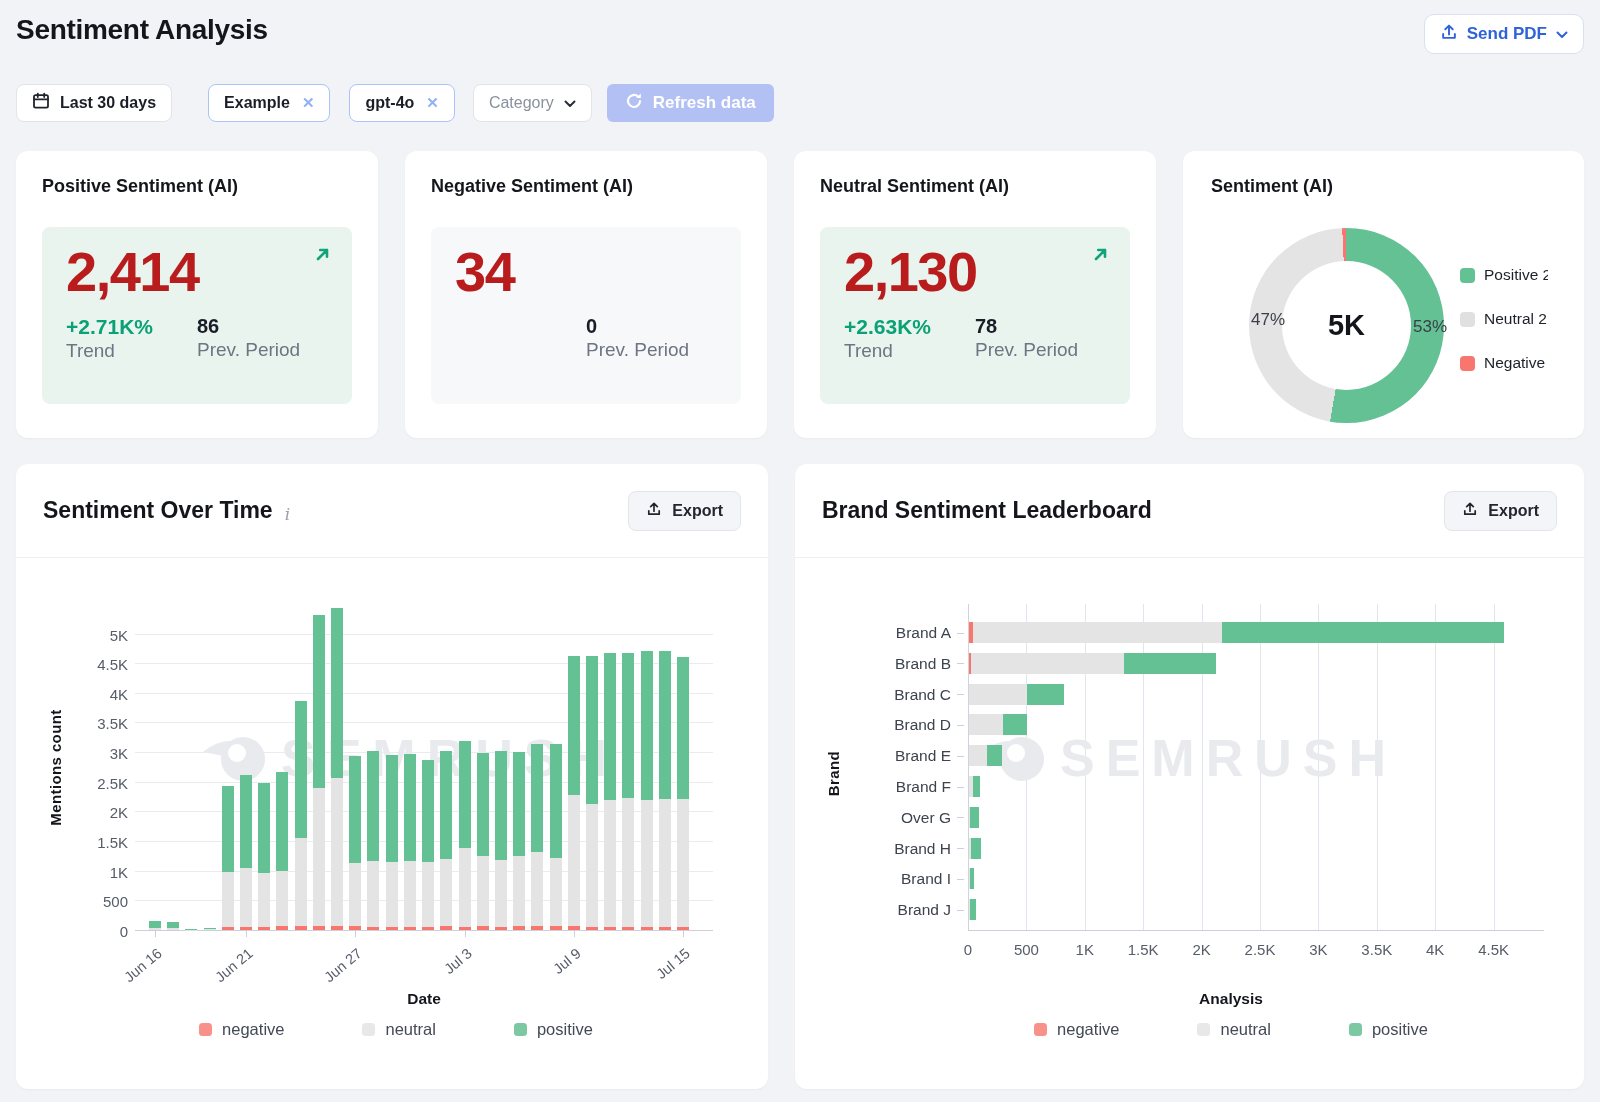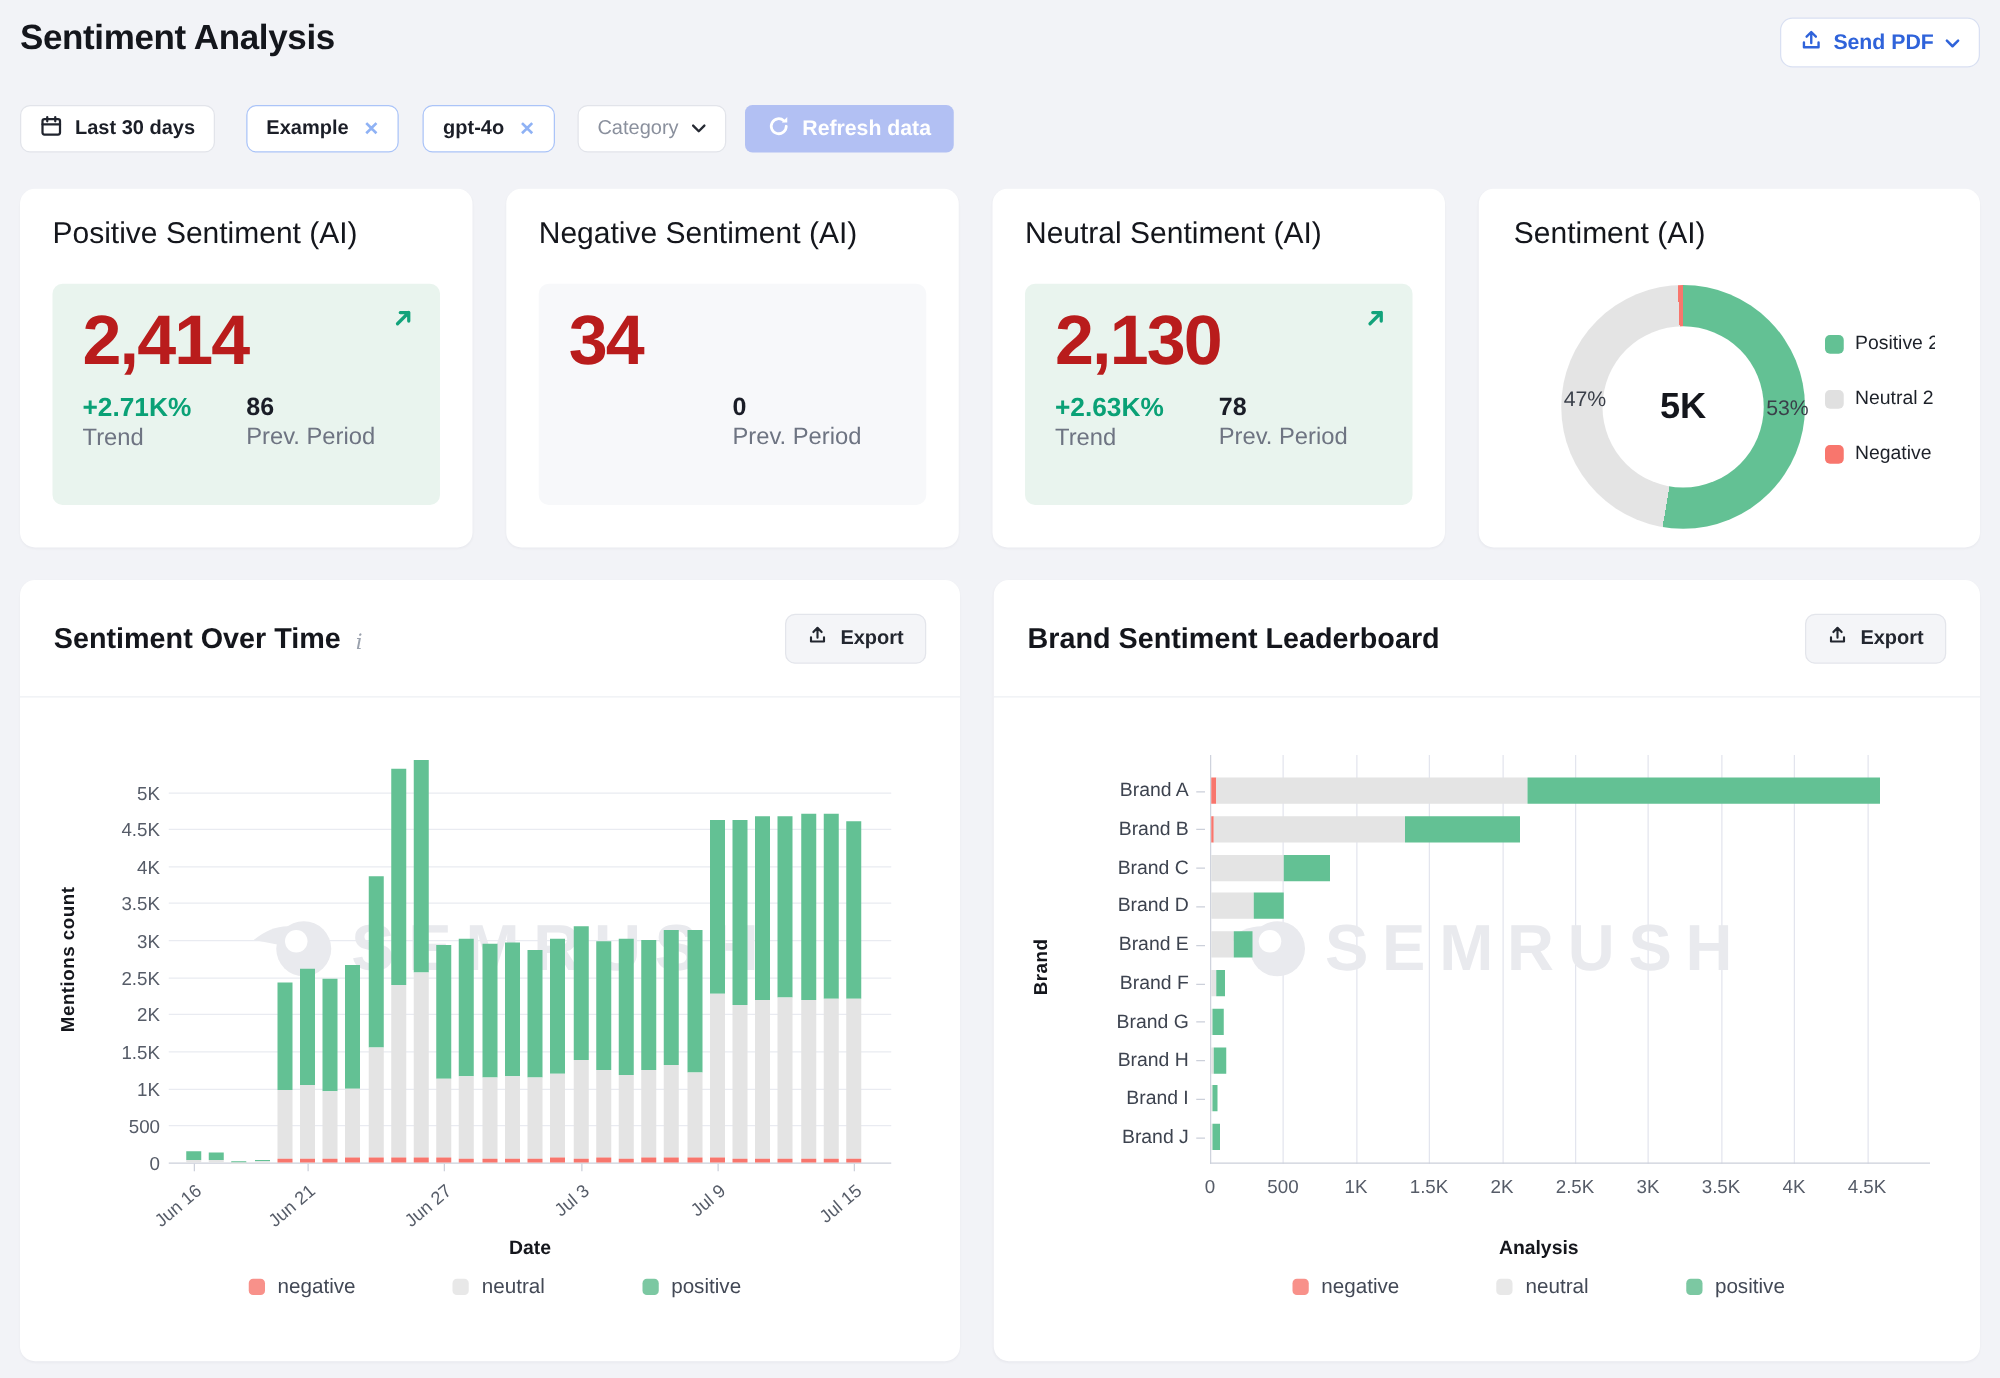--- a/index.html
+++ b/index.html
@@ -6,25 +6,25 @@
   body{width:1600px;height:1102px;background:#f2f3f7;font-family:"Liberation Sans",sans-serif;color:#15171e;overflow:hidden}
   .topbar{display:flex;justify-content:space-between;align-items:flex-start;padding:14px 16px 0}
   .page-title{font-size:28px;font-weight:800;letter-spacing:-.3px;color:#14161c}
   .btn-sendpdf{display:flex;align-items:center;gap:9px;height:40px;padding:0 15px;background:#fff;border:1px solid #d9e0f2;border-radius:10px;color:#2f63da;font-size:17px;font-weight:700;cursor:pointer}
   .filters{display:flex;align-items:center;margin:30px 16px 0}
   .chip{display:flex;align-items:center;gap:10px;height:38px;padding:0 15px;background:#fff;border:1px solid #e2e4ea;border-radius:8px;font-size:16px;font-weight:600;color:#1b1e27;box-sizing:border-box}
   .chip.blue{border-color:#abc4f8}
   .chip .x{color:#8fb2f5;font-weight:700;font-size:15px;margin-left:2px;cursor:pointer}
   .chip.cat{color:#8a909d;font-weight:500}
   .btn-refresh{display:flex;align-items:center;gap:10px;height:38px;padding:0 18px;border:none;border-radius:6px;background:#b2c0f3;color:#fff;font-size:17px;font-weight:700}
-  .mr20{margin-right:25px}.mr19{margin-right:19px}.mr18{margin-right:18px}.mr15{margin-right:15px}
+  .mr20{margin-right:36px}.mr19{margin-right:19px}.mr18{margin-right:18px}.mr15{margin-right:15px}
   .card{background:#fff;border-radius:12px;box-shadow:0 1px 2px rgba(20,30,60,.04)}
   .kpi-row{display:flex;gap:27px;margin:29px 16px 0;height:287px}
   .kpi-card{width:362px;padding:24px 26px;box-sizing:border-box}
-  .kpi-title{font-size:24px;font-weight:400;color:#14161c;line-height:23px}
+  .kpi-title{font-size:18px;font-weight:700;color:#14161c;line-height:23px}
   .kpi-box{margin-top:29px;height:177px;border-radius:8px;padding:14px 24px;box-sizing:border-box;position:relative}
   .kpi-box.green{background:#e9f4ee}.kpi-box.gray{background:#f7f8fa}
   .kpi-value{font-size:56px;font-weight:800;color:#b91c1c;letter-spacing:-1.5px;line-height:62px}
   .kpi-stats{display:flex;margin-top:12px}
   .kpi-col{width:136px}
   .kpi-trend{font-size:21px;font-weight:800;color:#0aa176}
   .kpi-prev{font-size:20px;font-weight:800;color:#1a1d27}
   .kpi-sub{font-size:19px;color:#6e7482;margin-top:1px}
   .kpi-arrow{position:absolute;top:20px;right:22px}
   .donut-card{flex:1;padding:24px 28px;box-sizing:border-box;position:relative;overflow:hidden}
@@ -441,21 +441,21 @@
         <span class="wm-text">SEMRUSH</span>
       </div>
       <span class="vlabel" style="left:-42px;top:207px">Brand</span>
       <div class="plot" style="left:0;top:46px;width:160px;height:327px">
           <span style="position: absolute; right: 4px; top: 20px; font-size: 15.5px; color: rgb(61, 67, 79);">Brand A</span>
           <span style="position: absolute; right: 4px; top: 50.8px; font-size: 15.5px; color: rgb(61, 67, 79);">Brand B</span>
           <span style="position: absolute; right: 4px; top: 81.6px; font-size: 15.5px; color: rgb(61, 67, 79);">Brand C</span>
           <span style="position: absolute; right: 4px; top: 112.4px; font-size: 15.5px; color: rgb(61, 67, 79);">Brand D</span>
           <span style="position: absolute; right: 4px; top: 143.2px; font-size: 15.5px; color: rgb(61, 67, 79);">Brand E</span>
           <span style="position: absolute; right: 4px; top: 174px; font-size: 15.5px; color: rgb(61, 67, 79);">Brand F</span>
-          <span style="position: absolute; right: 4px; top: 204.8px; font-size: 15.5px; color: rgb(61, 67, 79);">Brand G</span>
+          <span style="position: absolute; right: 4px; top: 204.8px; font-size: 15.5px; color: rgb(61, 67, 79);">Over G</span>
           <span style="position: absolute; right: 4px; top: 235.6px; font-size: 15.5px; color: rgb(61, 67, 79);">Brand H</span>
           <span style="position: absolute; right: 4px; top: 266.4px; font-size: 15.5px; color: rgb(61, 67, 79);">Brand I</span>
           <span style="position: absolute; right: 4px; top: 297.2px; font-size: 15.5px; color: rgb(61, 67, 79);">Brand J</span>
         </div>
       <div class="plot" style="left:173px;top:46px;width:576px;height:327px">
           <div style="position: absolute; left: 0px; top: 0px; width: 1px; height: 327px; background: rgb(207, 211, 221); z-index: 0;"></div>
           <div style="position: absolute; left: 58.4px; top: 0px; width: 1px; height: 327px; background: rgb(227, 229, 238); z-index: 0;"></div>
           <div style="position: absolute; left: 116.8px; top: 0px; width: 1px; height: 327px; background: rgb(227, 229, 238); z-index: 0;"></div>
           <div style="position: absolute; left: 175.2px; top: 0px; width: 1px; height: 327px; background: rgb(227, 229, 238); z-index: 0;"></div>
           <div style="position: absolute; left: 233.6px; top: 0px; width: 1px; height: 327px; background: rgb(227, 229, 238); z-index: 0;"></div>

